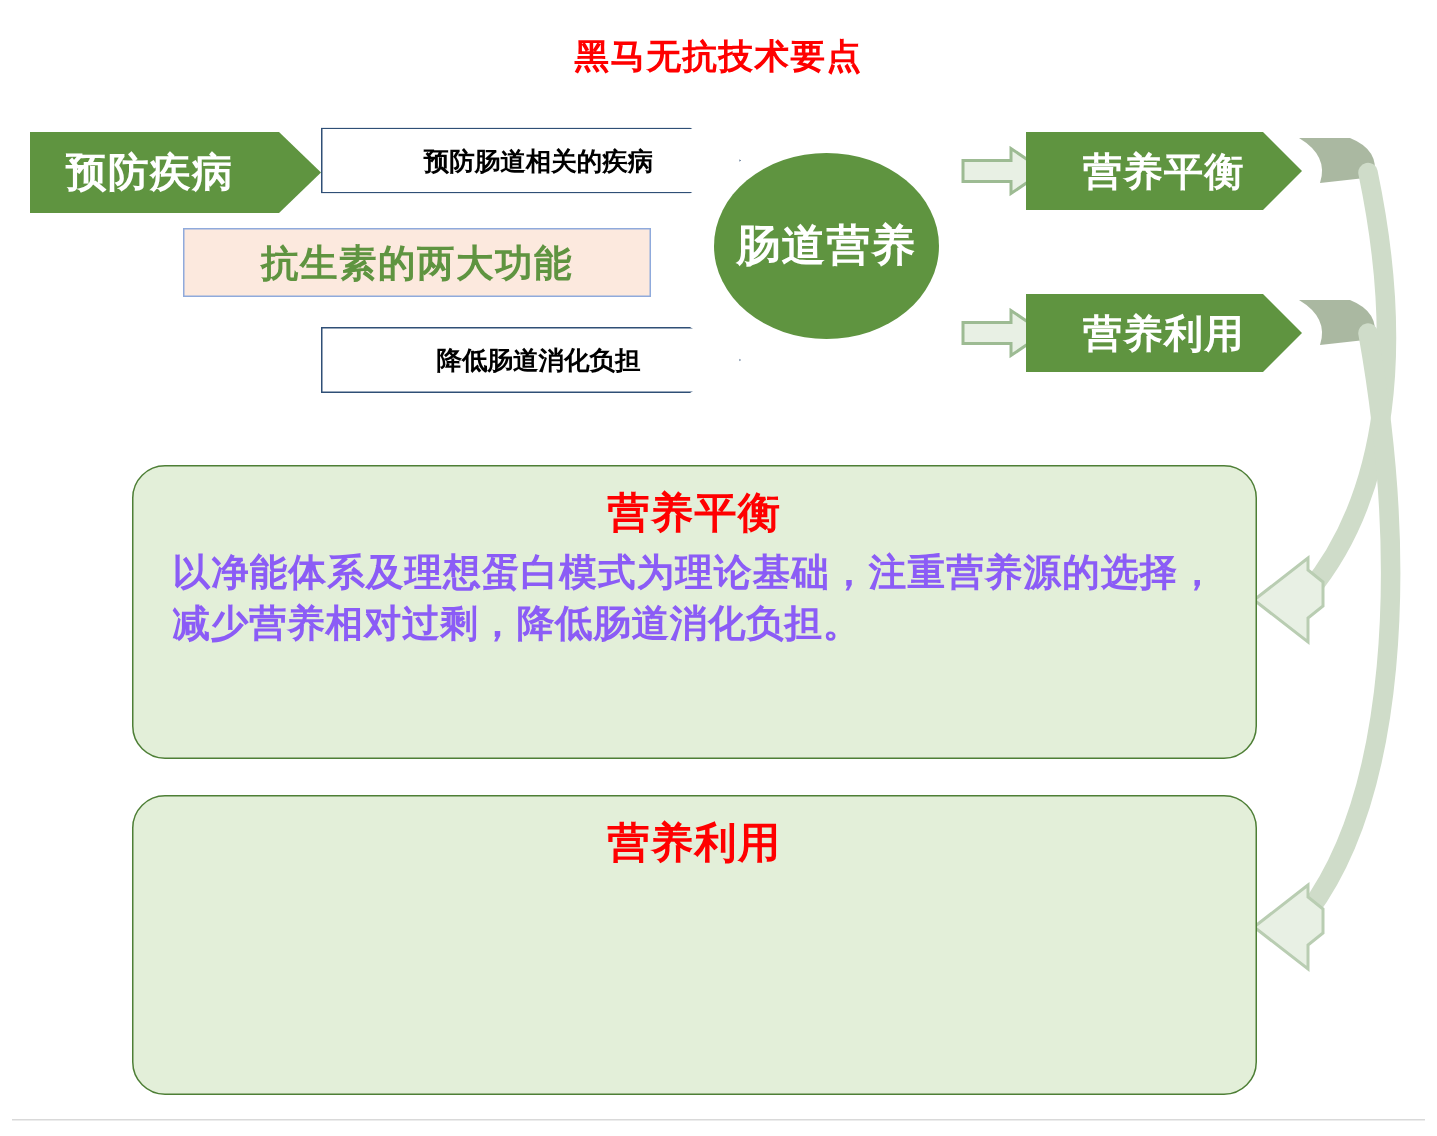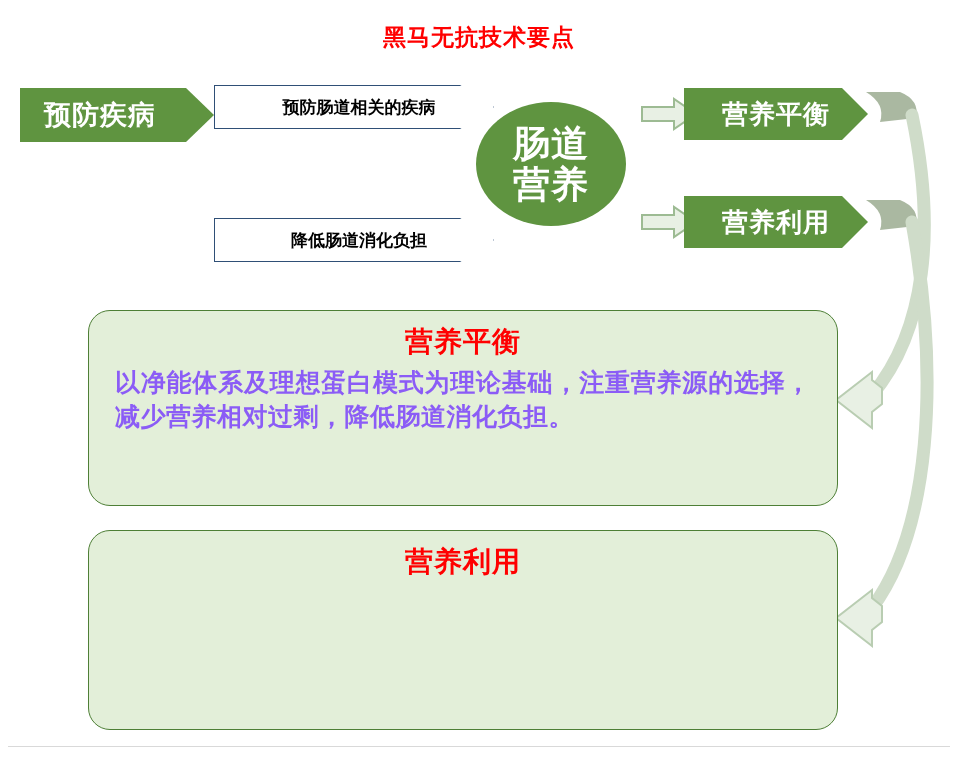--- a/index.html
+++ b/index.html
@@ -96,24 +96,24 @@
   .ellipse {
     position: absolute;
     left: 476px;
     top: 102px;
     width: 150px;
     height: 124px;
     border-radius: 50%;
     background: #5f9440;
     color: #ffffff;
     display: flex;
-    flex-direction: column;
-    align-items: center;
-    justify-content: center;
-    font-size: 37px;
+    flex-direction: row;
+    align-items: center;
+    justify-content: center;
+    font-size: 29px;
     font-weight: bold;
     line-height: 1.12;
     letter-spacing: 1px;
   }
 
   
   .smallarrow {
     position: absolute;
     width: 58px;
     height: 34px;
@@ -218,20 +218,23 @@
     <span>预防疾病</span>
   </div>
 
   <div class="arrowbox a1">
     <span>预防肠道相关的疾病</span>
   </div>
   <div class="arrowbox a2">
     <span>降低肠道消化负担</span>
   </div>
 
+  <div class="pinkbox">
+    <span>抗生素的两大功能</span>
+  </div>
 
   <div class="ellipse">
     <span>肠道</span>
     <span>营养</span>
   </div>
 
   <div class="smallarrow s1">
     <svg viewBox="0 0 58 34" width="58" height="34">
       <path d="M2 10 L34 10 L34 2 L56 17 L34 32 L34 24 L2 24 Z" fill="#e8f0e4" stroke="#9dbb93" stroke-width="2"></path>
     </svg>

